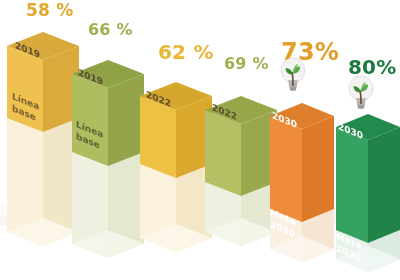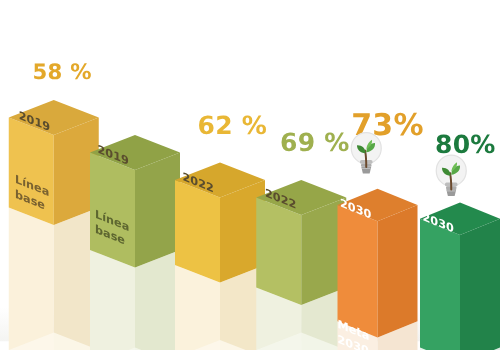--- a/index.html
+++ b/index.html
@@ -6,21 +6,20 @@
   body{
     width:400px;height:280px;overflow:hidden;
     font-family:"DejaVu Sans", sans-serif;
     background:#ffffff;
   }
   #stage{
     position:relative;width:400px;height:225px;
     background:
       radial-gradient(ellipse 300px 120px at 200px 270px, rgba(0,0,0,0.05) 0%, rgba(0,0,0,0) 70%),
       linear-gradient(180deg,#ffffff 0%,#ffffff 88%,#f4f4f2 100%);
-    margin-top: 48px;
   }
   .chart-layer{position:absolute;inset:0;}
   svg.bars{position:absolute;left:0;top:0;width:400px;height:280px;display:block;}
 
   .pct{
     position:absolute;
     font-weight:bold;
     white-space:nowrap;
     letter-spacing:0.2px;
     line-height:1;
@@ -107,22 +106,23 @@
             <polygon points="368,246 400,259 368,272 336,259" fill="#F2F9F4" opacity="0.85"></polygon>
             <polygon points="336,127 368,140 368,243 336,230" fill="#35A262"></polygon>
             <polygon points="400,127 368,140 368,243 400,230" fill="#22834A"></polygon>
             <polygon points="368,114 400,127 368,140 336,127" fill="#238A4D"></polygon>
           </g>
         </g>
     </svg>
   </div>
 
   <div class="pct" style="left: 26px; top: 2px; font-size: 17px; color: rgb(227, 168, 42);">58 %</div>
+  <div class="pct" style="left: 88px; top: 22px; font-size: 16px; color: rgb(159, 176, 79);">66 %</div>
   <div class="pct" style="left: 158px; top: 42px; font-size: 20px; color: rgb(233, 183, 53);">62 %</div>
-  <div class="pct" style="left: 224px; top: 56px; font-size: 20px; color: rgb(159, 176, 79);">69 %</div>
+  <div class="pct" style="left: 224px; top: 56px; font-size: 16px; color: rgb(159, 176, 79);">69 %</div>
   <div class="pct" style="left: 281px; top: 40px; font-size: 24px; color: rgb(226, 160, 42);">73%</div>
   <div class="pct" style="left: 348px; top: 57px; font-size: 20px; color: rgb(28, 122, 62); text-align: center;">80%</div>
 
   <div class="face-label lbl-year skewA" style="left: 15px; top: 41px; color: rgb(90, 77, 46);">2019</div>
   <div class="face-label lbl-year skewA" style="left: 78px; top: 68px; color: rgb(90, 77, 46);">2019</div>
   <div class="face-label lbl-year skewA" style="left: 146px; top: 90px; color: rgb(90, 77, 46);">2022</div>
   <div class="face-label lbl-year skewA" style="left: 212px; top: 103px; color: rgb(90, 77, 46);">2022</div>
   <div class="face-label lbl-year skewA" style="left: 272px; top: 111px; color: rgb(255, 255, 255);">2030</div>
   <div class="face-label lbl-year skewA" style="left: 338px; top: 122px; color: rgb(255, 255, 255);">2030</div>
 

